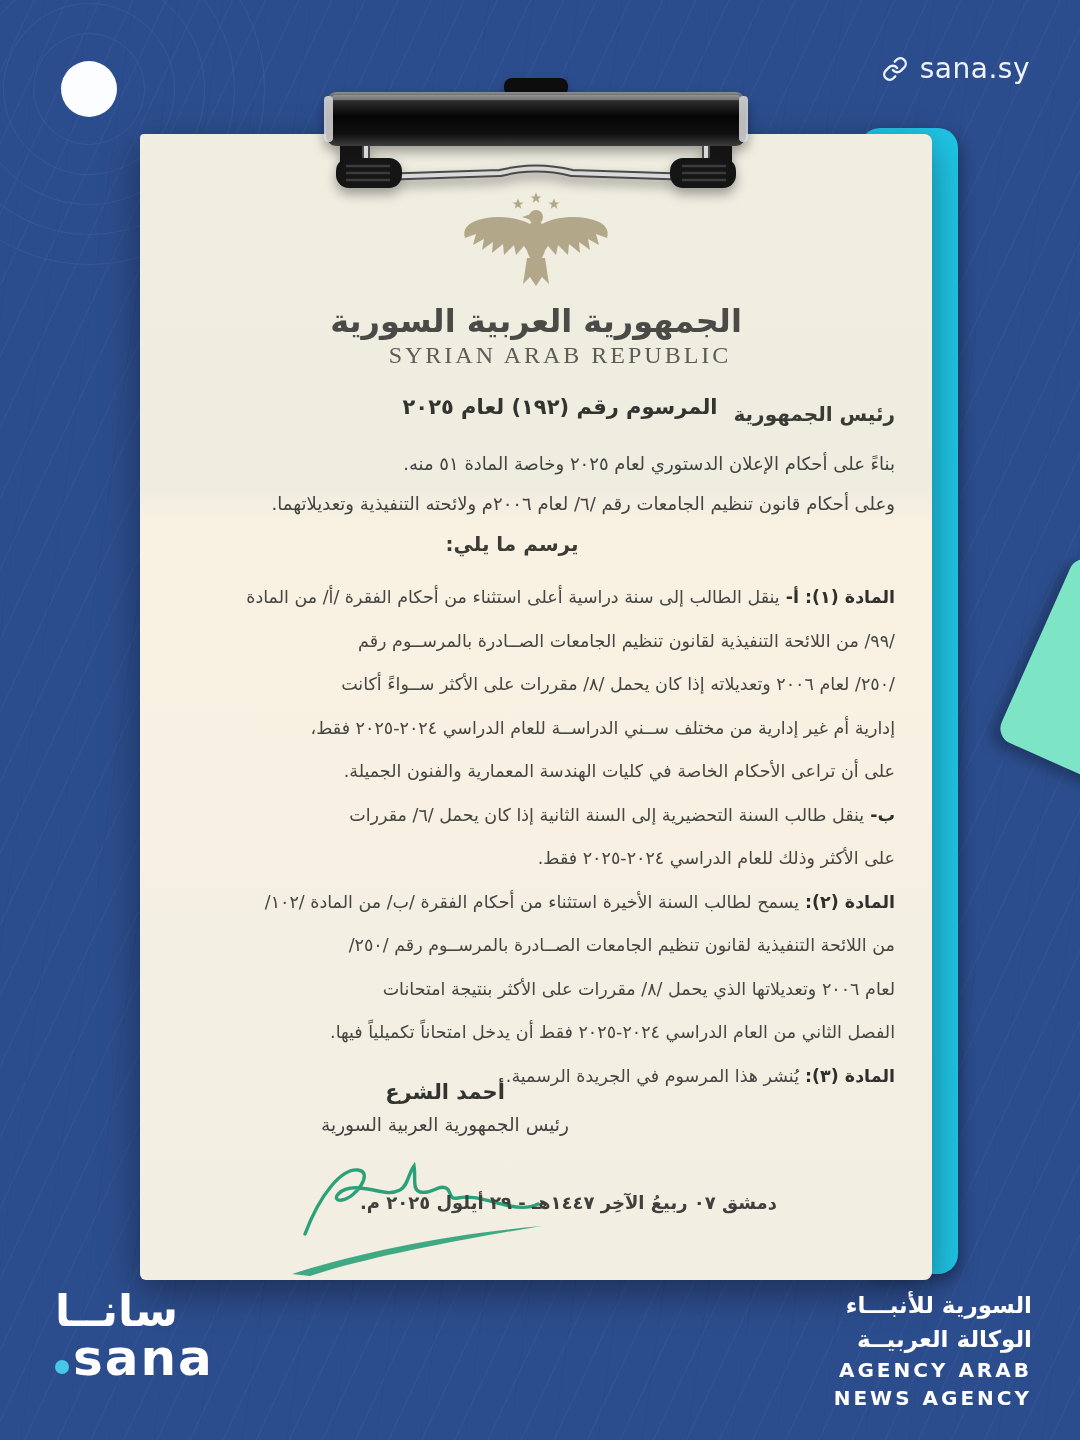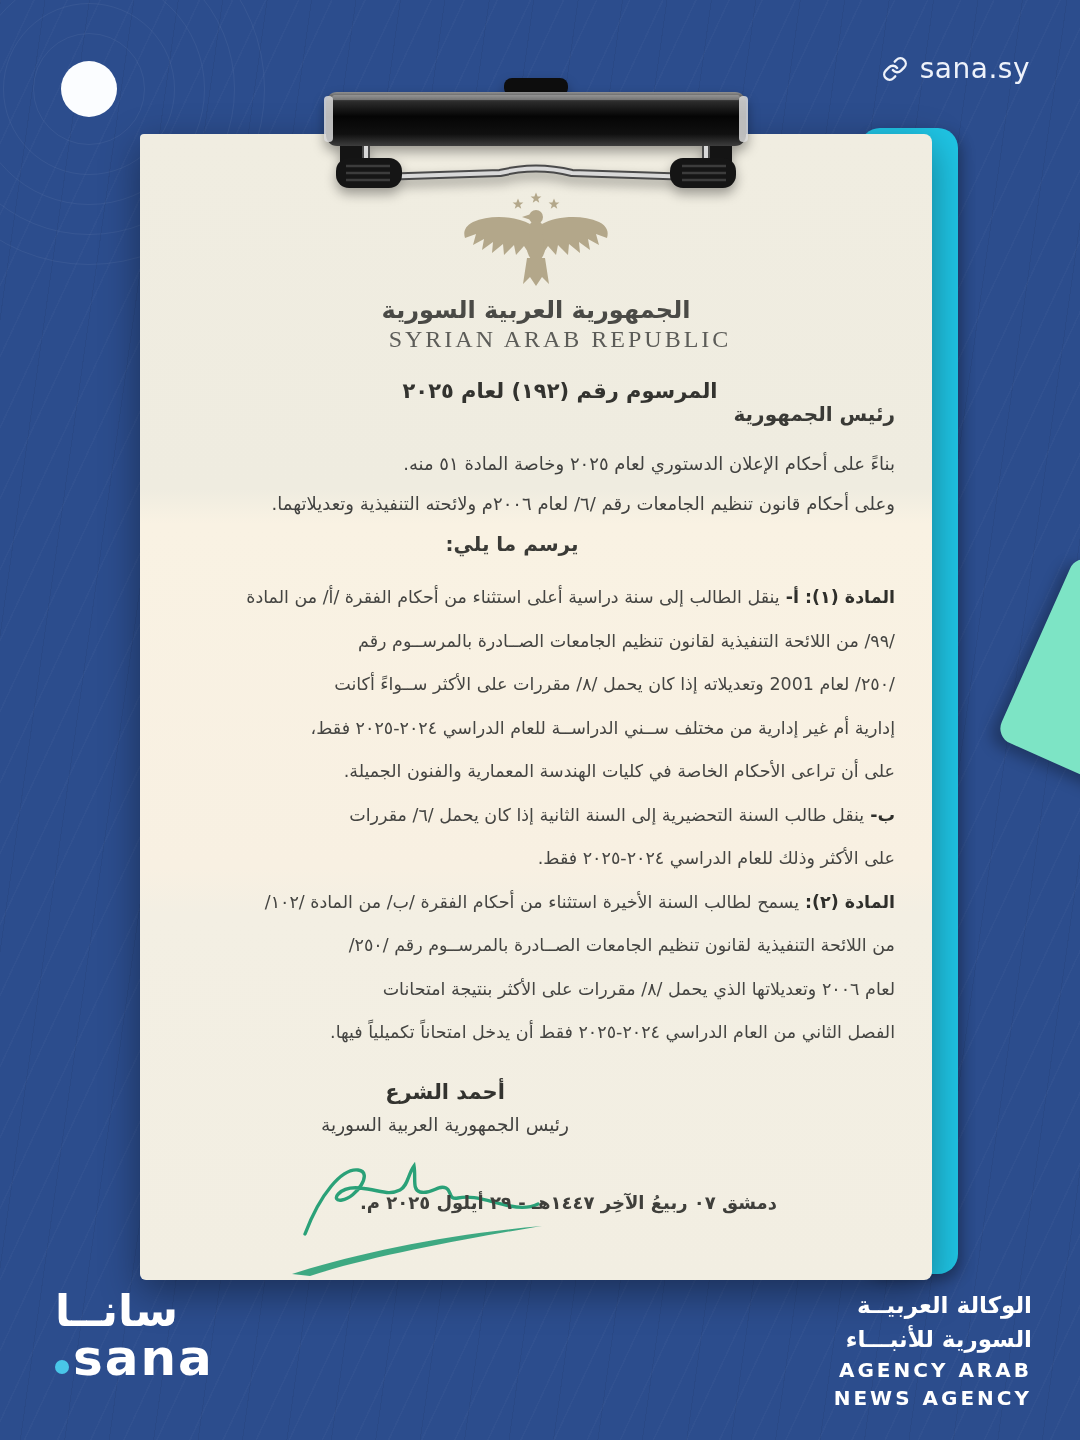--- a/index.html
+++ b/index.html
@@ -27,21 +27,21 @@
   .site-link span{font-size:28px;letter-spacing:.5px;}
   
   .board-strip{position:absolute;left:860px;top:128px;width:98px;height:1146px;background:var(--clipboard-accent);
     border-radius:20px;z-index:2;box-shadow:4px 6px 14px rgba(0,0,0,.3);}
   .paper{position:absolute;left:140px;top:134px;width:792px;height:1146px;z-index:3;
     background:linear-gradient(180deg,#f0ede1 0%,#efece0 31%,#f9f2e3 34%,#f8f0e2 64%,#f3efe3 68%,#f2eee2 100%);
     border-radius:4px 8px 8px 6px;box-shadow:0 12px 38px rgba(0,0,0,.38);}
   .clip{position:absolute;left:322px;top:78px;z-index:5;filter:drop-shadow(0 6px 6px rgba(0,0,0,.35));}
   
   .doc-header{position:absolute;top:58px;left:0;right:0;text-align:center;color:var(--body-text);}
-  .country-ar{font-size:24px;font-weight:bold;color:#4a4a46;}
+  .country-ar{font-size:32px;font-weight:bold;color:#4a4a46;margin-top:6px;}
   .country-en{font-family:"Liberation Serif", serif;font-size:24px;letter-spacing:3px;color:#5c5c58;margin-top:2px;padding-left:48px;}
   .decree-title{font-size:21px;font-weight:bold;color:#33332f;margin-top:26px;padding-left:48px;}
   .doc-pre{position:absolute;top:268px;right:37px;left:37px;direction:rtl;text-align:right;color:var(--body-text);}
   .issuer{font-size:20px;font-weight:bold;color:#3a3a36;margin-bottom:18px;}
   .pre-line{font-size:18px;line-height:40px;white-space:nowrap;color:#424240;}
   .enactment{position:absolute;top:398px;left:0;right:48px;text-align:center;direction:rtl;
     font-size:20px;font-weight:bold;color:#3a3a36;}
   .doc-body{position:absolute;top:442px;right:37px;left:37px;direction:rtl;text-align:right;}
   .doc-line{font-size:17.5px;line-height:43.5px;white-space:nowrap;color:#454542;}
   .doc-line b{color:#2f2f2b;margin-inline-end:6px;}
@@ -119,29 +119,30 @@
     <div class="issuer">رئيس الجمهورية</div>
     <div class="pre-line">بناءً على أحكام الإعلان الدستوري لعام ٢٠٢٥ وخاصة المادة ٥١ منه.</div>
     <div class="pre-line">وعلى أحكام قانون تنظيم الجامعات رقم /٦/ لعام ٢٠٠٦م ولائحته التنفيذية وتعديلاتهما.</div>
   </div>
 
   <div class="enactment">يرسم ما يلي:</div>
 
   <div class="doc-body">
     <div class="doc-line"><b>المادة (١): أ-</b><span>ينقل الطالب إلى سنة دراسية أعلى استثناء من أحكام الفقرة /أ/ من المادة</span></div>
     <div class="doc-line"><b></b><span>/٩٩/ من اللائحة التنفيذية لقانون تنظيم الجامعات الصــادرة بالمرســوم رقم</span></div>
-    <div class="doc-line"><b></b><span>/٢٥٠/ لعام 2001 وتعديلاته إذا كان يحمل /٨/ مقررات على الأكثر ســواءً أكانت</span></div>
+    <div class="doc-line"><b></b><span>/٢٥٠/ لعام ٢٠٠٦ وتعديلاته إذا كان يحمل /٨/ مقررات على الأكثر ســواءً أكانت</span></div>
     <div class="doc-line"><b></b><span>إدارية أم غير إدارية من مختلف ســني الدراســة للعام الدراسي ٢٠٢٤-٢٠٢٥ فقط،</span></div>
     <div class="doc-line"><b></b><span>على أن تراعى الأحكام الخاصة في كليات الهندسة المعمارية والفنون الجميلة.</span></div>
     <div class="doc-line"><b>ب-</b><span>ينقل طالب السنة التحضيرية إلى السنة الثانية إذا كان يحمل /٦/ مقررات</span></div>
     <div class="doc-line"><b></b><span>على الأكثر وذلك للعام الدراسي ٢٠٢٤-٢٠٢٥ فقط.</span></div>
     <div class="doc-line"><b>المادة (٢):</b><span>يسمح لطالب السنة الأخيرة استثناء من أحكام الفقرة /ب/ من المادة /١٠٢/</span></div>
     <div class="doc-line"><b></b><span>من اللائحة التنفيذية لقانون تنظيم الجامعات الصــادرة بالمرســوم رقم /٢٥٠/</span></div>
     <div class="doc-line"><b></b><span>لعام ٢٠٠٦ وتعديلاتها الذي يحمل /٨/ مقررات على الأكثر بنتيجة امتحانات</span></div>
     <div class="doc-line"><b></b><span>الفصل الثاني من العام الدراسي ٢٠٢٤-٢٠٢٥ فقط أن يدخل امتحاناً تكميلياً فيها.</span></div>
+    <div class="doc-line"><b>المادة (٣):</b><span>يُنشر هذا المرسوم في الجريدة الرسمية.</span></div>
   </div>
 
   <div class="sign-block">
     <div class="sign-name">أحمد الشرع</div>
     <div class="sign-title">رئيس الجمهورية العربية السورية</div>
   </div>
 
   <svg class="signature-svg" width="300" height="150" viewBox="0 0 300 150" fill="none">
     <path d="M25 100 C 40 60, 62 34, 78 36 C 94 38, 76 64, 62 66 C 50 68, 58 52, 80 54 C 100 56, 108 62, 120 56 C 128 52, 128 40, 134 32 C 136 44, 132 56, 140 58 C 152 61, 158 50, 166 54 C 172 57, 168 66, 178 64 C 192 61, 204 66, 230 72 C 244 75, 252 73, 258 70" stroke="var(--signature-ink)" stroke-width="3.4" stroke-linecap="round"></path>
     <path d="M12 140 C 80 118, 170 100, 262 92 C 200 102, 90 122, 30 142 Z" fill="var(--signature-ink)" opacity=".9"></path>
@@ -177,17 +178,17 @@
 
 <div class="logo">
   <div class="logo-ar">سانــا</div>
   <div class="logo-en-row">
     <span class="logo-dot"></span>
     <span class="logo-en">sana</span>
   </div>
 </div>
 
 <div class="agency">
+  <div class="agency-ar">السورية للأنبـــاء</div>
   <div class="agency-ar">الوكالة العربيــة</div>
-  <div class="agency-ar">السورية للأنبـــاء</div>
   <div class="agency-en">AGENCY ARAB</div>
   <div class="agency-en">NEWS AGENCY</div>
 </div>
 
 </body></html>

